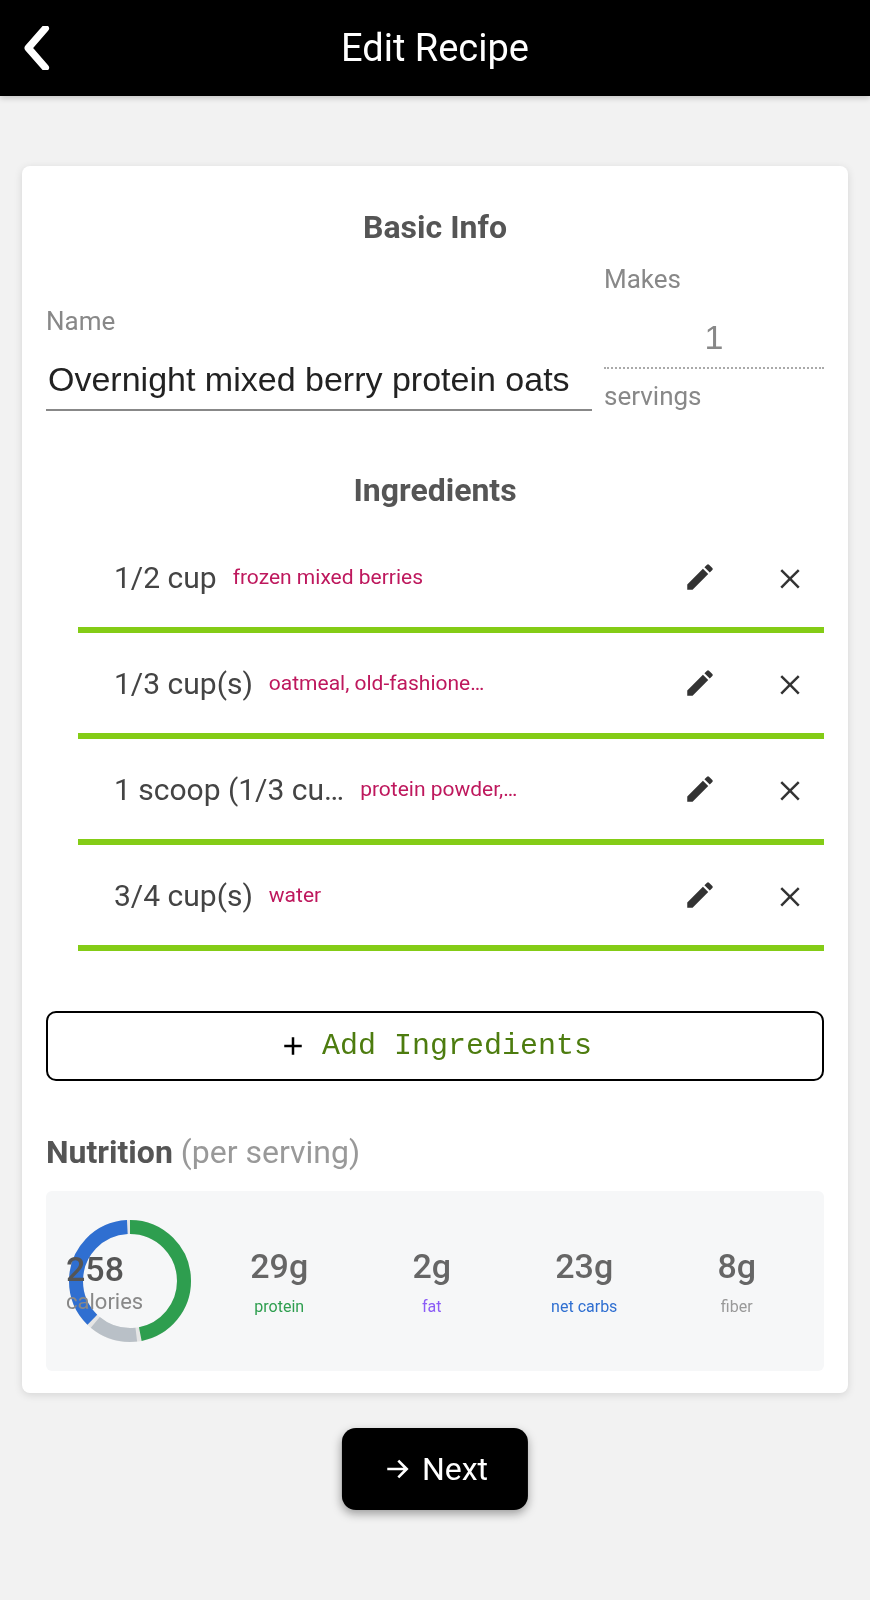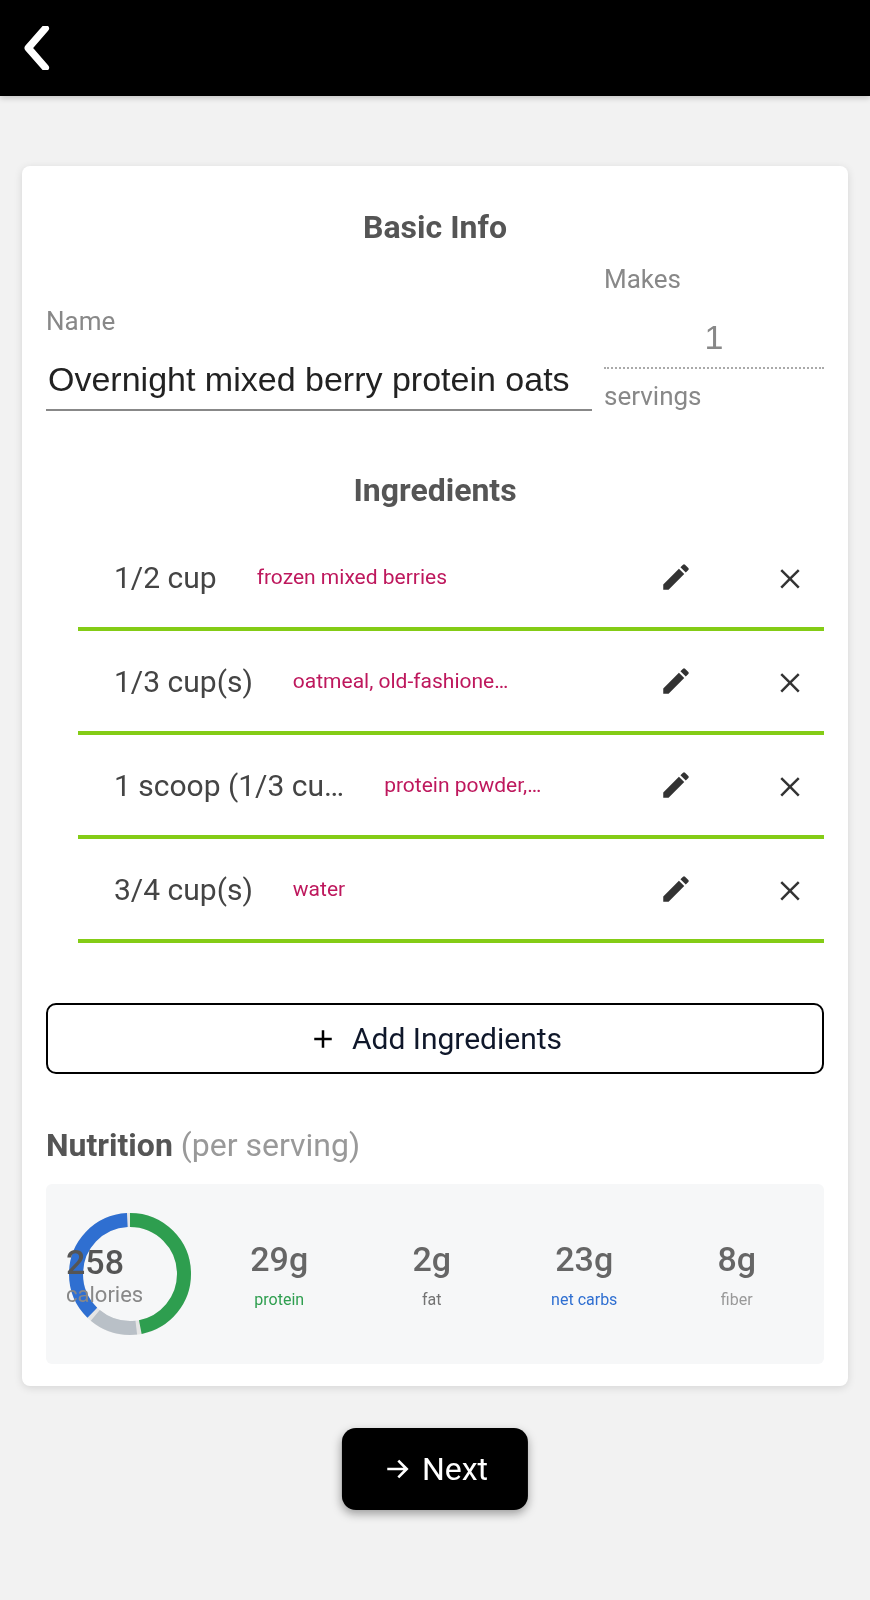--- a/index.html
+++ b/index.html
@@ -90,23 +90,22 @@
   font-size: 26px;
   margin-top: 12px;
 }
 .ingredients-section {
   margin-top: 60px;
 }
 .ingredient-row {
   display: flex;
   align-items: center;
   padding: 24px 8px 24px 36px;
-  border-bottom: 4px solid #84cc16;
+  border-bottom: 6px solid #84cc16;
   margin-left: 0;
-  gap: 24px;
 }
 .ingredients-list { margin-left: 32px; margin-top: 10px; }
 .ing-qty {
   color: #444;
   font-size: 30px;
   margin-right: 16px;
   white-space: nowrap;
   overflow: hidden;
   text-overflow: ellipsis;
   max-width: 260px;
@@ -133,21 +132,21 @@
   align-items: center;
   justify-content: center;
   border: 2px solid #000;
   border-radius: 10px;
   background: #fff;
   padding: 16px 34px;
   margin: 60px auto 10px;
   cursor: pointer;
   gap: 14px;
 }
-.add-btn-text { font-size: 30px; color: #0f172a; }
+.add-btn-text { font-size: 30px; color: #4d7c0f; font-family: Liberation Mono, monospace; }
 .nutrition-section { margin-top: 52px; }
 .nutrition-title {
   font-size: 32px;
   color: #555;
   font-weight: 700;
   margin-bottom: 20px;
 }
 .nutrition-title .sub { color: #999; font-weight: 400; }
 .nutrition-panel {
   background: #f6f7f8;
@@ -165,21 +164,21 @@
   flex-direction: column;
   align-items: flex-start;
   justify-content: center;
 }
 .ring-val { font-size: 34px; color: #555; font-weight: 500; }
 .ring-label { font-size: 22px; color: #888; }
 .macro { flex: 1; text-align: center; }
 .macro-val { font-size: 34px; color: #666; font-weight: 500; }
 .macro-label { font-size: 16px; margin-top: 11px; }
 .m-protein { color: #2e9e4f; }
-.m-fat { color: #737373; }
+.m-fat { color: #8b5cf6; }
 .m-carbs { color: #2f6fd1; }
 .m-fiber { color: #999; }
 .next-btn {
   position: absolute;
   left: 50%;
   transform: translateX(-50%);
   bottom: 90px;
   background: #000;
   color: #fff;
   border-radius: 14px;
@@ -194,20 +193,21 @@
 </style>
 </head>
 <body>
 
 <div class="header">
   <div class="back-btn">
     <svg width="32" height="44" viewBox="0 0 24 36">
       <polyline points="18,2 4,18 18,34" fill="none" stroke="#fff" stroke-width="6" stroke-linecap="round" stroke-linejoin="round"></polyline>
     </svg>
   </div>
+  <div class="header-title">Edit Recipe</div>
 </div>
 
 <div class="card">
 
   <div class="section-title">Basic Info</div>
   <div class="basic-row">
     <div class="field-name">
       <div class="field-label">Name</div>
       <input class="text-input" value="Overnight mixed berry protein oats" style="">
     </div>

